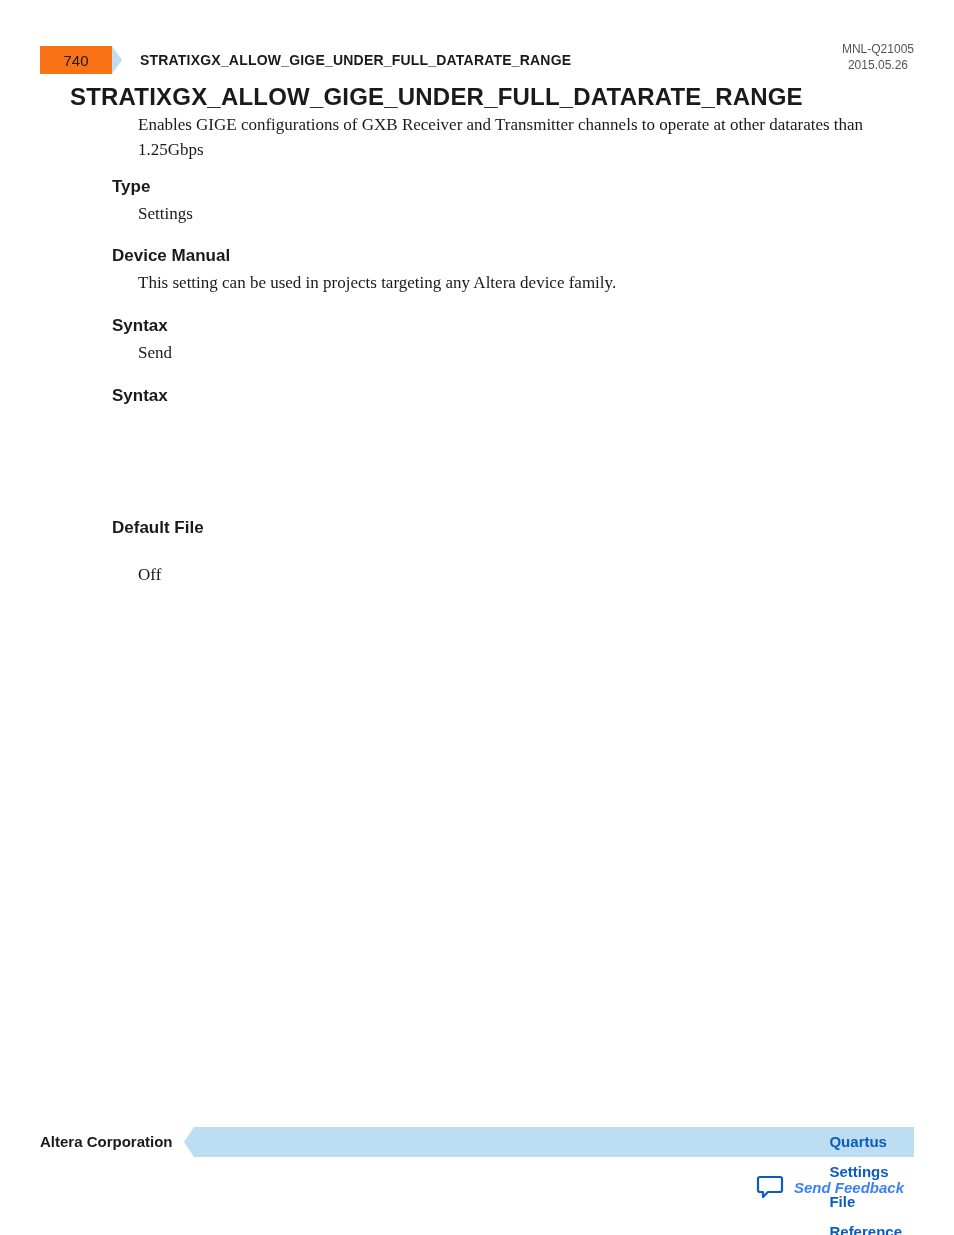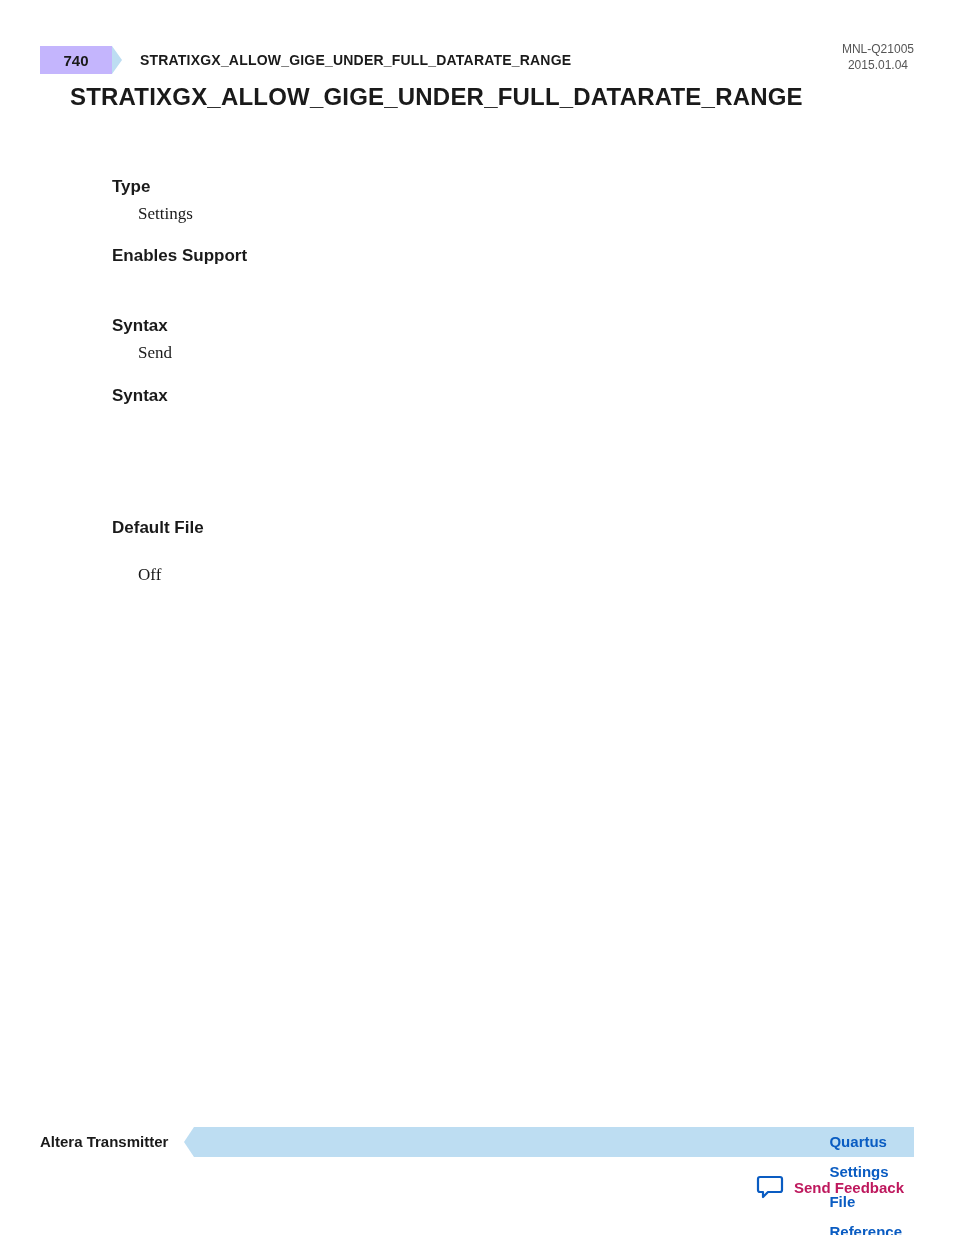--- a/index.html
+++ b/index.html
@@ -3,22 +3,22 @@
 <meta charset="utf-8">
 <style>
   * { box-sizing: border-box; margin: 0; padding: 0; }
   html, body { width: 954px; height: 1235px; background: #fff; font-family: "Segoe UI", "Helvetica Neue", Arial, sans-serif; color: #1a1a1a; position: relative; }
   .page { position: relative; width: 954px; height: 1235px; }
 
   
   .header-row { position: absolute; top: 46px; left: 40px; right: 40px; height: 28px; }
   .page-number-box {
     position: absolute; left: 0; top: 0; width: 72px; height: 28px;
-    background: #c4b5fd; display: flex; align-items: center; justify-content: center;
-    font-weight: 700; font-size: 15px;
+    background: #f97316; display: flex; align-items: center; justify-content: center;
+    font-weight: 400; font-size: 15px;
   }
   .page-number-box::after {
     content: ""; position: absolute; right: -10px; top: 0;
     border-top: 14px solid transparent;
     border-bottom: 14px solid transparent;
     border-left: 10px solid #bdddf2;
   }
   .header-title {
     position: absolute; left: 100px; top: 0; height: 28px; line-height: 28px;
     font-weight: 700; font-size: 14px; letter-spacing: 0.2px;
@@ -71,55 +71,57 @@
   }
   .footer-right-text {
     position: absolute; right: 12px; top: 0; height: 30px; line-height: 30px;
     color: #0a5cc2; font-weight: 700; font-size: 15px;
   }
 
   .feedback-row {
     position: absolute; right: 50px; bottom: 36px; display: flex; align-items: center; gap: 10px;
   }
   .feedback-icon svg { display: block; }
-  .feedback-text { color: #be185d; font-weight: 700; font-size: 15px; }
+  .feedback-text { color: #3b82f6; font-weight: 700; font-size: 15px; font-style: italic; }
 </style>
 </head>
 <body>
 
 <div class="page">
 
   <div class="header-row">
     <div class="page-number-box">
       <span>740</span>
     </div>
     <div class="header-title">STRATIXGX_ALLOW_GIGE_UNDER_FULL_DATARATE_RANGE</div>
     <div class="header-right">
       <div>MNL-Q21005</div>
-      <div>2015.01.04</div>
+      <div>2015.05.26</div>
     </div>
   </div>
 
   <div class="main-title">STRATIXGX_ALLOW_GIGE_UNDER_FULL_DATARATE_RANGE</div>
+  <div class="description">Enables GIGE configurations of GXB Receiver and Transmitter channels to operate at other datarates than 1.25Gbps</div>
 
   <div class="section-heading h-type">Type</div>
   <div class="section-body b-type">Settings</div>
 
-  <div class="section-heading h-dev">Enables Support</div>
+  <div class="section-heading h-dev">Device Manual</div>
+  <div class="section-body b-dev">This setting can be used in projects targeting any Altera device family.</div>
 
   <div class="section-heading h-notes">Syntax</div>
   <div class="section-body b-notes">Send</div>
 
   <div class="section-heading h-syntax">Syntax</div>
 
   <div class="section-heading h-defv">Default File</div>
   <div class="section-body b-defv">Off</div>
 
   <div class="footer-bar">
-    <div class="footer-left">Altera Transmitter</div>
+    <div class="footer-left">Altera Corporation</div>
     <div class="footer-right-wrap">
       <div class="footer-right-bg"></div>
       <a class="footer-right-text">Quartus Settings File Reference Manual</a>
     </div>
   </div>
 
   <a class="feedback-row">
     <span class="feedback-icon">
       <svg width="28" height="24" viewBox="0 0 28 24">
         <path d="M4 2 H24 Q26 2 26 4 V15 Q26 17 24 17 H12 L7 22 V17 H4 Q2 17 2 15 V4 Q2 2 4 2 Z" fill="none" stroke="#0a5cc2" stroke-width="2.2" stroke-linejoin="round"></path>

